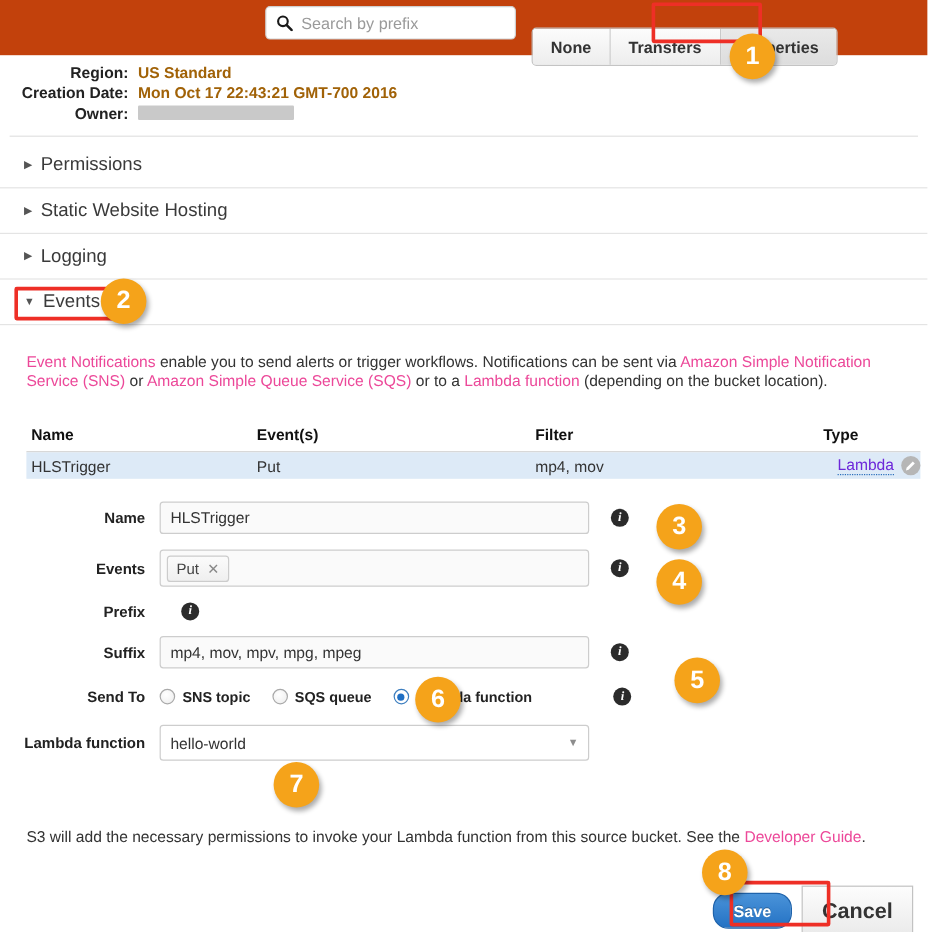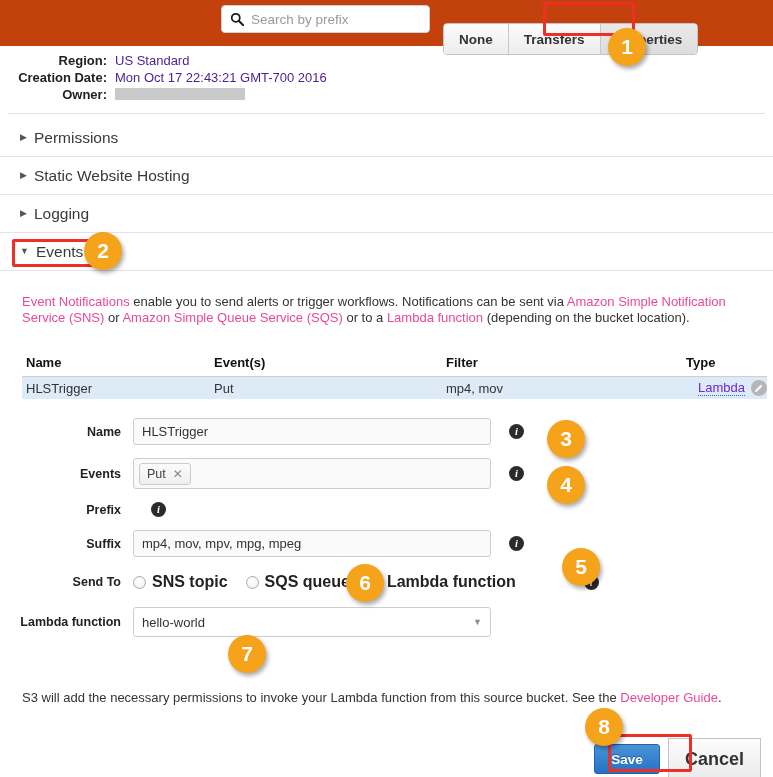--- a/index.html
+++ b/index.html
@@ -47,21 +47,21 @@
     background: linear-gradient(to bottom, #e9e9e9 0%, #dddddd 100%);
   }
 
   
   .hdr-area { position: absolute; left: 11px; top: 52px; width: 773px; }
   .hdr-row { display: flex; line-height: 17px; font-size: 13px; }
   .hdr-label {
     width: 104px; text-align: right; font-weight: bold; color: #222;
     padding-right: 8px; flex: 0 0 104px;
   }
-  .hdr-val { color: #4c1d95; }
+  .hdr-val { color: #a16207; font-weight: bold; }
   .redacted {
     display: inline-block; width: 130px; height: 12px;
     background: #c9c9c9; border-radius: 1px; vertical-align: -1px;
   }
   .hr-line { position: absolute; left: 8px; top: 113px; width: 757px; height: 1px; background: #e2e2e2; }
 
   
   .acc { position: absolute; left: 0; width: 773px; }
   .acc-item {
     height: 38px; display: flex; align-items: center;
@@ -124,21 +124,21 @@
     background: linear-gradient(to bottom,#fbfbfb,#efefef);
     font-size: 12.5px; color: #444;
   }
   .tag-x { margin-left: 7px; color: #888; font-size: 12px; cursor: pointer; }
   .info-i {
     width: 15px; height: 15px; border-radius: 50%; background: #2b2b2b;
     color: #fff; font-size: 10.5px; font-weight: bold; font-style: italic;
     display: inline-flex; align-items: center; justify-content: center;
     margin-left: 18px; flex: 0 0 15px; font-family: "Liberation Serif", serif;
   }
-  .radios { display: flex; align-items: center; font-size: 16px; font-weight: bold; color: #222; }
+  .radios { display: flex; align-items: center; font-size: 12px; font-weight: bold; color: #222; }
   .radio-item { display: flex; align-items: center; margin-right: 18px; cursor: pointer; }
   .radio {
     width: 13px; height: 13px; border-radius: 50%;
     border: 1px solid #a9a9a9;
     background: radial-gradient(circle at 40% 35%, #ffffff 0%, #ececec 100%);
     margin-right: 6px; flex: 0 0 13px; position: relative;
   }
   .radio.on { border-color: #3d7ebf; background: #ffffff; }
   .radio.on::after {
     content: ""; position: absolute; left: 2.5px; top: 2.5px;
@@ -155,21 +155,21 @@
   
   .foot-note {
     position: absolute; left: 22px; top: 690px; width: 730px;
     font-size: 13px; line-height: 16px; color: #333;
   }
   .foot-btns { position: absolute; right: 12px; top: 738px; display: flex; align-items: center; }
   .btn-save {
     height: 30px; min-width: 66px; padding: 0 16px;
     display: flex; align-items: center; justify-content: center;
     background: linear-gradient(to bottom, #4a93d9 0%, #2472c4 100%);
-    border: 1px solid #1f63ab; border-radius: 3px;
+    border: 1px solid #1f63ab; border-radius: 13px;
     color: #fff; font-weight: bold; font-size: 13.5px; cursor: pointer;
     text-shadow: 0 -1px 0 rgba(0,0,0,.3);
   }
   .btn-cancel {
     height: 42px; min-width: 78px; padding: 0 16px; margin-left: 8px;
     display: flex; align-items: center; justify-content: center;
     background: linear-gradient(to bottom, #fdfdfd 0%, #eaeaea 100%);
     border: 1px solid #c2c2c2; border-radius: 0;
     color: #333; font-weight: bold; font-size: 18px; cursor: pointer;
   }

